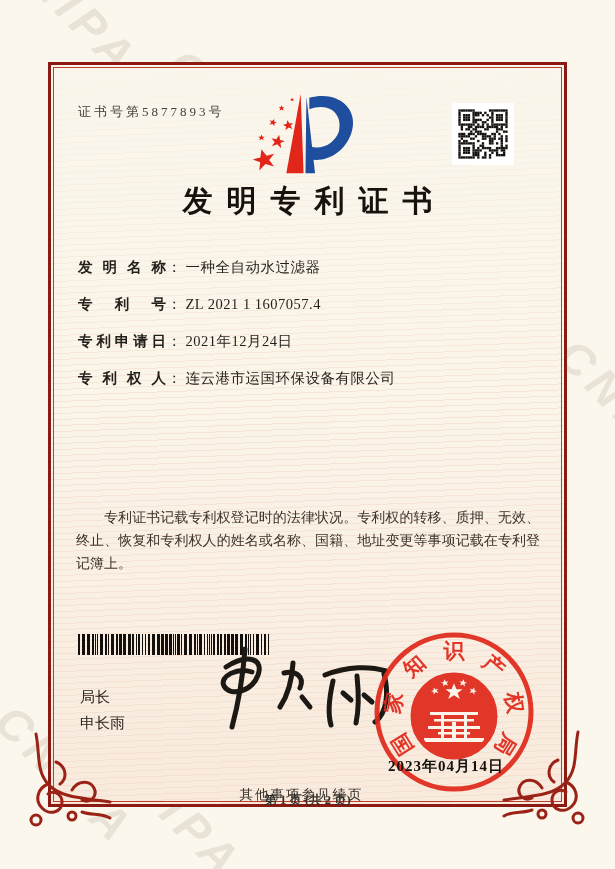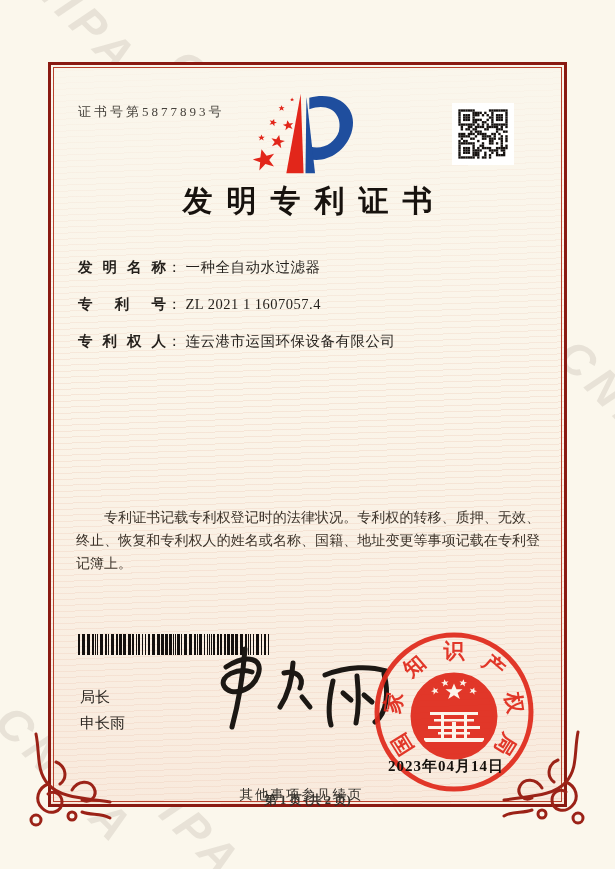--- a/index.html
+++ b/index.html
@@ -399,20 +399,23 @@
 <div class="title">发明专利证书</div>
 
 <div class="rows">
   <div class="frow">
     <span class="flabel">发明名称</span><span class="fcolon">：</span><span class="fvalue">一种全自动水过滤器</span>
   </div>
   <div class="frow">
     <span class="flabel">专利号</span><span class="fcolon">：</span><span class="fvalue">ZL 2021 1 1607057.4</span>
   </div>
   <div class="frow">
+    <span class="flabel">专利申请日</span><span class="fcolon">：</span><span class="fvalue">2021年12月24日</span>
+  </div>
+  <div class="frow">
     <span class="flabel">专利权人</span><span class="fcolon">：</span><span class="fvalue">连云港市运国环保设备有限公司</span>
   </div>
 </div>
 
 <div class="paras">
   <p>专利证书记载专利权登记时的法律状况。专利权的转移、质押、无效、终止、恢复和专利权人的姓名或名称、国籍、地址变更等事项记载在专利登记簿上。</p>
 </div>
 
 <div class="barcode" id="barcode">
     <span style="width: 2px; flex: 0 0 auto;"></span>

